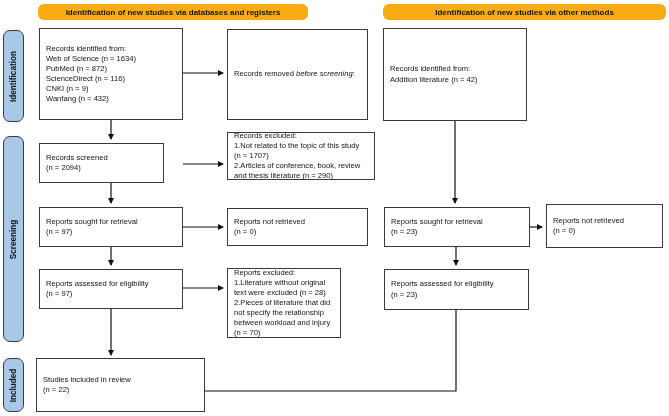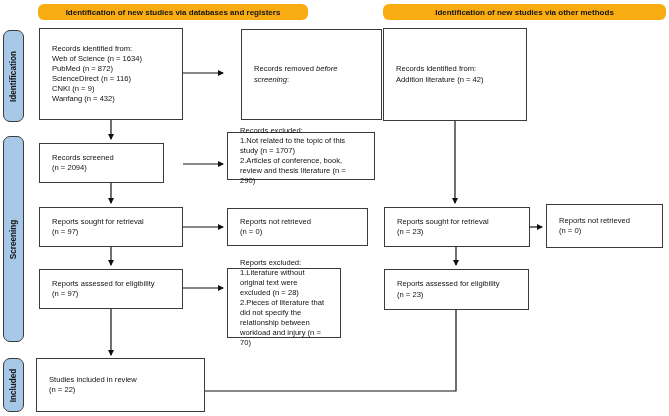--- a/index.html
+++ b/index.html
@@ -33,21 +33,21 @@
     transform:rotate(-90deg);
     white-space:nowrap;
     font-weight:bold;font-size:8.2px;color:#141414;
   }
   .box{
     position:absolute;z-index:2;
     background:#fff;
     border:1.4px solid #3a3a3a;
     box-sizing:border-box;
     display:flex;align-items:center;
-    padding:3px 12px;
+    padding:3px 6px;
     font-size:7.6px;line-height:1.33;
   }
   .pre{white-space:pre-wrap;}
   .indent{}
 </style>
 </head>
 <body>
 
 <div id="figure">
 
@@ -94,21 +94,21 @@
     <div>
       <div class="pre">Records identified from:</div>
       <div class="pre indent">Web of Science (n = 1634)
 PubMed (n = 872)
 ScienceDirect (n = 116)
 CNKI (n = 9)
 Wanfang (n = 432)</div>
     </div>
   </div>
 
-  <div class="box" style="left:241px;top:29px;width:141px;height:91px">
+  <div class="box" style="left:227px;top:29px;width:141px;height:91px">
     <div>
       <div><span>Records removed </span><i>before screening</i><span>:</span></div>
     </div>
   </div>
 
   <div class="box" style="left:39px;top:143px;width:125px;height:40px">
     <div class="pre">Records screened
 (n = 2094)</div>
   </div>
 

